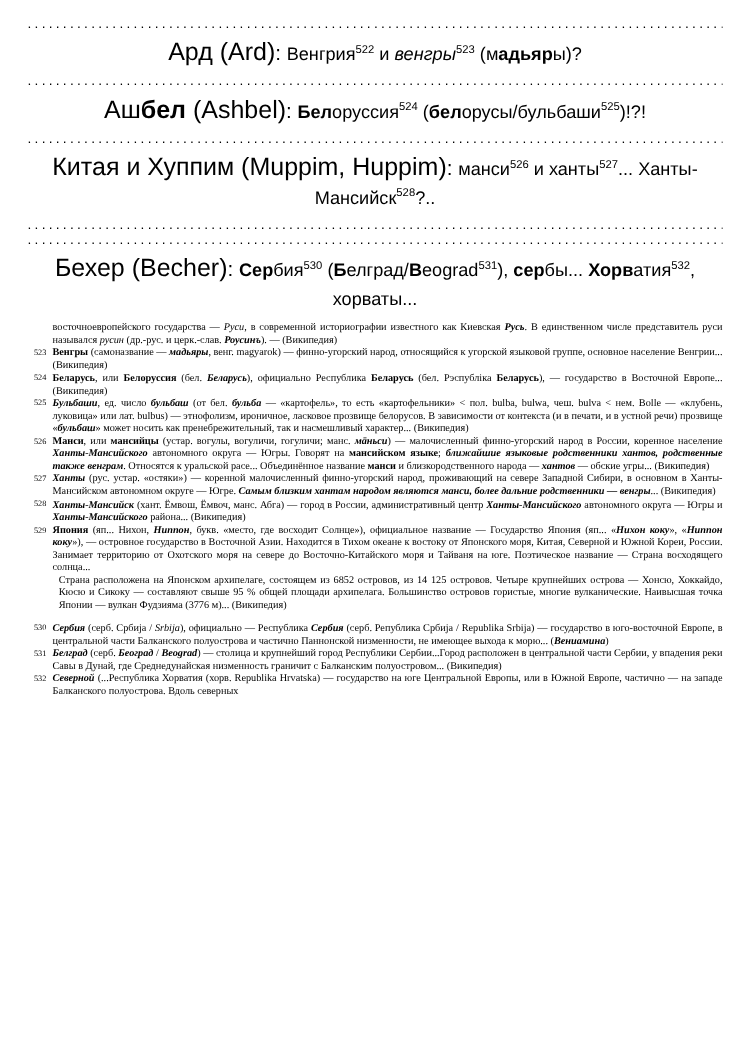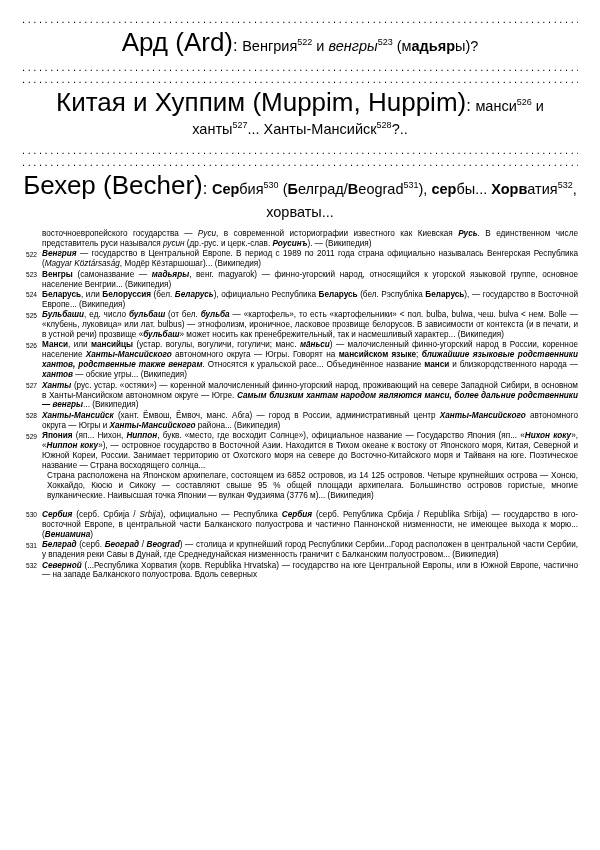--- a/index.html
+++ b/index.html
@@ -33,21 +33,21 @@
   }
   .entry {
     text-align: center;
     font-family: "Liberation Sans", sans-serif;
     font-size: 16.5px;
     line-height: 22px;
     margin: 5px 0 5px 0;
     color: #000;
   }
   .entry .head {
-    font-size: 26px;
+    font-size: 20px;
   }
   .entry .sm {
     font-size: 14.5px;
   }
   b { font-weight: bold; }
   i { font-style: italic; }
   sup {
     font-size: 9px;
     vertical-align: super;
     line-height: 0;
@@ -55,21 +55,21 @@
   .para {
     font-family: "Liberation Sans", sans-serif;
     font-size: 14.5px;
     line-height: 20px;
     text-align: justify;
     margin: 6px 0 4px 0;
   }
   .para-indent { text-indent: 26px; }
   .notes {
     margin-top: 6px;
-    font-family: Liberation Sans, sans-serif;
+    font-family: Liberation Serif, serif;
     font-size: 8.2px;
     line-height: 9.9px;
     text-align: justify;
   }
   .note {
     display: flex;
     margin-bottom: 0.5px;
   }
   .note-num {
     width: 20px;
@@ -91,36 +91,33 @@
   }
 </style>
 </head>
 <body>
 
 <div class="page">
 
   <div class="dotline">...............................................................................................................</div>
   <div class="entry"><span class="head">Ард (Ard)</span>: <span class="sm">Венгрия<sup>522</sup> и <i>венгры</i><sup>523</sup> (м<b>адьяр</b>ы)?</span></div>
   <div class="dotline">...............................................................................................................</div>
+  <div class="entry"><span class="head">Аш<b>бел</b> (Ashbel)</span>: <span class="sm"><b>Бел</b>оруссия<sup>524</sup> (<b>бел</b>орусы/бульбаши<sup>525</sup>)!?!</span></div>
   <div class="dotline">...............................................................................................................</div>
   <div class="entry"><span class="head">Китая и Хуппим (Muppim, Huppim)</span>: <span class="sm">манси<sup>526</sup> и ханты<sup>527</sup>... Ханты-Мансийск<sup>528</sup>?..</span></div>
   <div class="dotline">...............................................................................................................</div>
 
 
   <div class="dotline">...............................................................................................................</div>
   <div class="entry"><span class="head">Бехер (Becher)</span>: <span class="sm"><b>Сер</b>бия<sup>530</sup> (<b>Б</b>елград/<b>B</b>eograd<sup>531</sup>), <b>сер</b>бы... <b>Хорв</b>атия<sup>532</sup>, хорваты...</span></div>
 
   <div class="notes">
     <div class="note">
       <div class="note-num"></div>
       <div class="note-body">восточноевропейского государства — <i>Руси</i>, в современной историографии известного как Киевская <b><i>Русь</i></b>. В единственном числе представитель руси назывался <i>русин</i> (др.-рус. и церк.-слав. <b><i>Роусинъ</i></b>).&nbsp;— (Википедия)</div>
-    </div>
-    <div class="note">
-      <div class="note-num">522</div>
-      <div class="note-body"><b><i>Венгрия</i></b> — государство в Центральной Европе. В период с 1989 по 2011 года страна официально называлась Венгерская Республика (<i>Magyar Köztársaság</i>, Модёр Кёзтаршошаг)... (Википедия)</div>
     </div>
     <div class="note">
       <div class="note-num">523</div>
       <div class="note-body"><b>Венгры</b> (самоназвание — <b><i>мадьяры</i></b>, венг. magyarok) — финно-угорский народ, относящийся к угорской языковой группе, основное население Венгрии... (Википедия)</div>
     </div>
     <div class="note">
       <div class="note-num">524</div>
       <div class="note-body"><b>Беларусь</b>, или <b>Белоруссия</b> (бел. <b><i>Беларусь</i></b>), официально Республика <b>Беларусь</b> (бел. Рэспубліка <b>Беларусь</b>), — государство в Восточной Европе... (Википедия)</div>
     </div>
     <div class="note">

